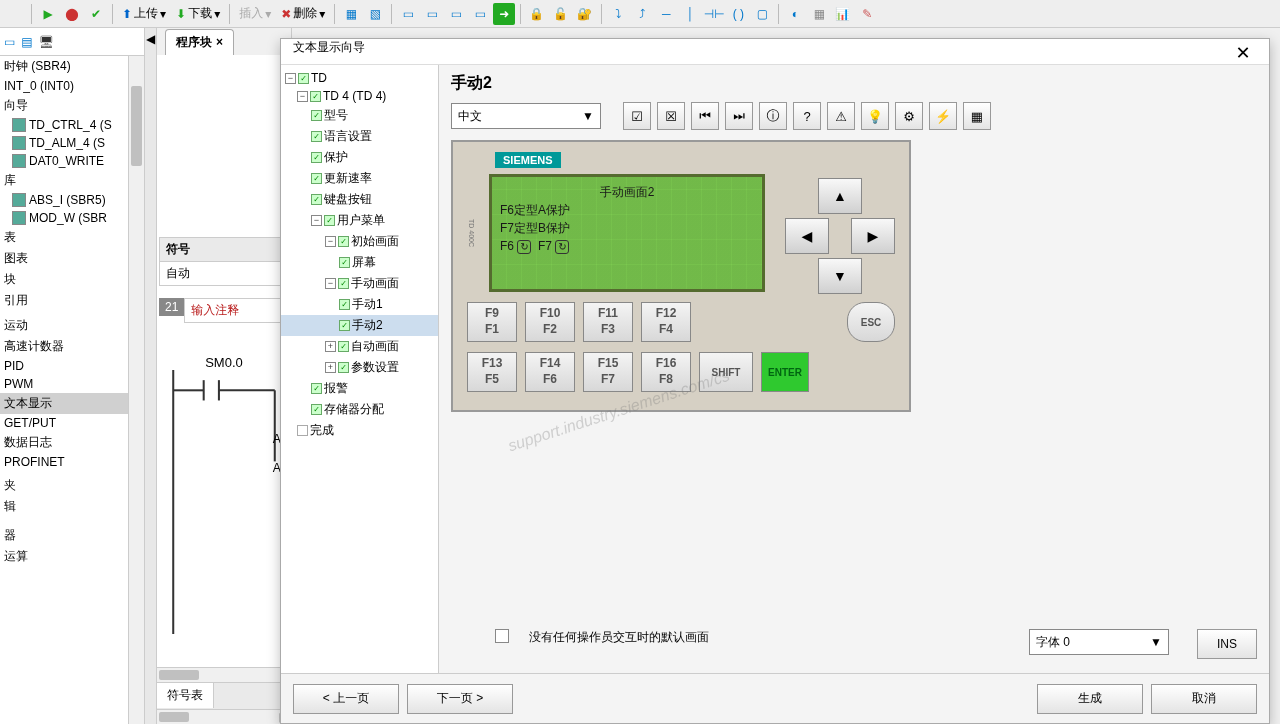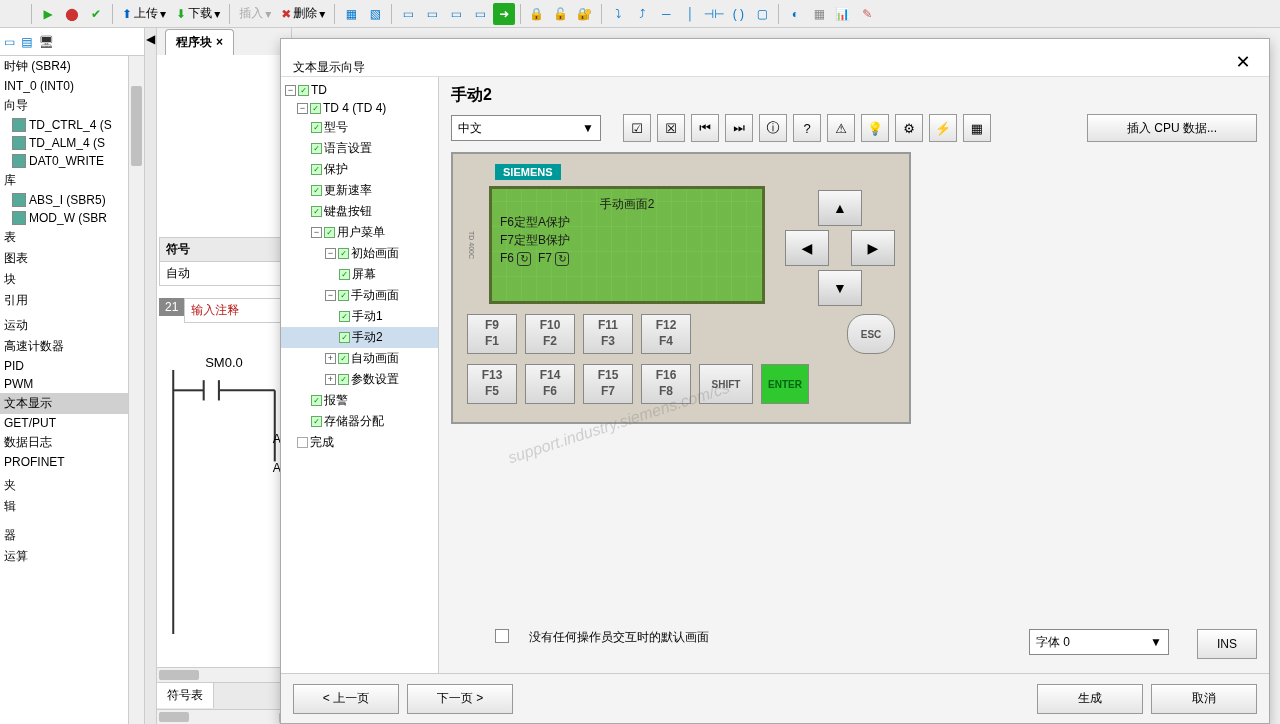--- a/index.html
+++ b/index.html
@@ -36,21 +36,21 @@
 .net-comment { border:1px solid #ccc; padding:3px 6px; color:#b91c1c; display:inline-block; width:calc(100% - 30px); }
 .ladder { padding:8px 4px; position:relative; height:280px;margin-top:24px; }
 .ladder svg { width:100%; height:100%; }
 .bot-tabs { height:28px; border-top:1px solid #ccc; background:#eaeaea; display:flex; align-items:center; }
 .bot-tab { padding:4px 10px; border-right:1px solid #ccc; background:#fff; }
 .hscroll { height:16px; background:#f0f0f0; border-top:1px solid #ccc; position:relative; }
 .hscroll-thumb { position:absolute; top:2px; bottom:2px; left:2px; width:40px; background:#c0c0c0; border-radius:2px; }
 
 
 .dialog { position:absolute; left:280px; top:38px; right:10px; bottom:0; background:#f4f4f4; border:1px solid #aaa; box-shadow:0 4px 12px rgba(0,0,0,.25); display:flex; flex-direction:column; }
-.dlg-title { height:38px; display:flex; align-items:flex-end; justify-content:space-between; padding:0 12px; font-size:15px; background:#fff; border-bottom:1px solid #ddd; }
+.dlg-title { height:26px; display:flex; align-items:flex-start; justify-content:space-between; padding:0 12px; font-size:15px; background:#fff; border-bottom:1px solid #ddd; }
 .dlg-close { width:28px; height:28px; display:flex; align-items:center; justify-content:center; cursor:pointer; font-size:18px; }
 .dlg-body { flex:1; display:flex; overflow:hidden; }
 
 .dlg-tree { width:158px; border-right:1px solid #ccc; background:#fff; padding:4px 0; overflow-y:auto; }
 .tn { padding:2px 4px; display:flex; align-items:center; gap:2px; cursor:pointer; white-space:nowrap; }
 .tn .exp { width:11px; height:11px; border:1px solid #888; display:inline-flex; align-items:center; justify-content:center; font-size:9px; line-height:1; color:#444; background:#fff; }
 .tn .chk { width:11px; height:11px; border:1px solid #6a6; background:#cfc; display:inline-flex; align-items:center; justify-content:center; font-size:8px; color:#080; }
 .tn.sel { background:#cde; }
 .ind1 { padding-left:16px; } .ind2 { padding-left:30px; } .ind3 { padding-left:44px; } .ind4 { padding-left:58px; }
 
@@ -351,21 +351,20 @@
         <div class="ico-btn">☒</div>
         <div class="ico-btn">⏮</div>
         <div class="ico-btn">⏭</div>
         <div class="ico-btn">ⓘ</div>
         <div class="ico-btn">?</div>
         <div class="ico-btn">⚠</div>
         <div class="ico-btn">💡</div>
         <div class="ico-btn">⚙</div>
         <div class="ico-btn">⚡</div>
         <div class="ico-btn">▦</div>
-        <button class="cpu-btn">插入 CPU 数据...</button>
       </div>
 
       <div class="hmi">
         <span class="brand">SIEMENS</span>
         <div class="lcd-wrap">
           <div class="lcd-side">TD 400C</div>
           <div class="lcd">
             <div class="l1">手动画面2</div>
             <div>F6定型A保护</div>
             <div>F7定型B保护</div>

